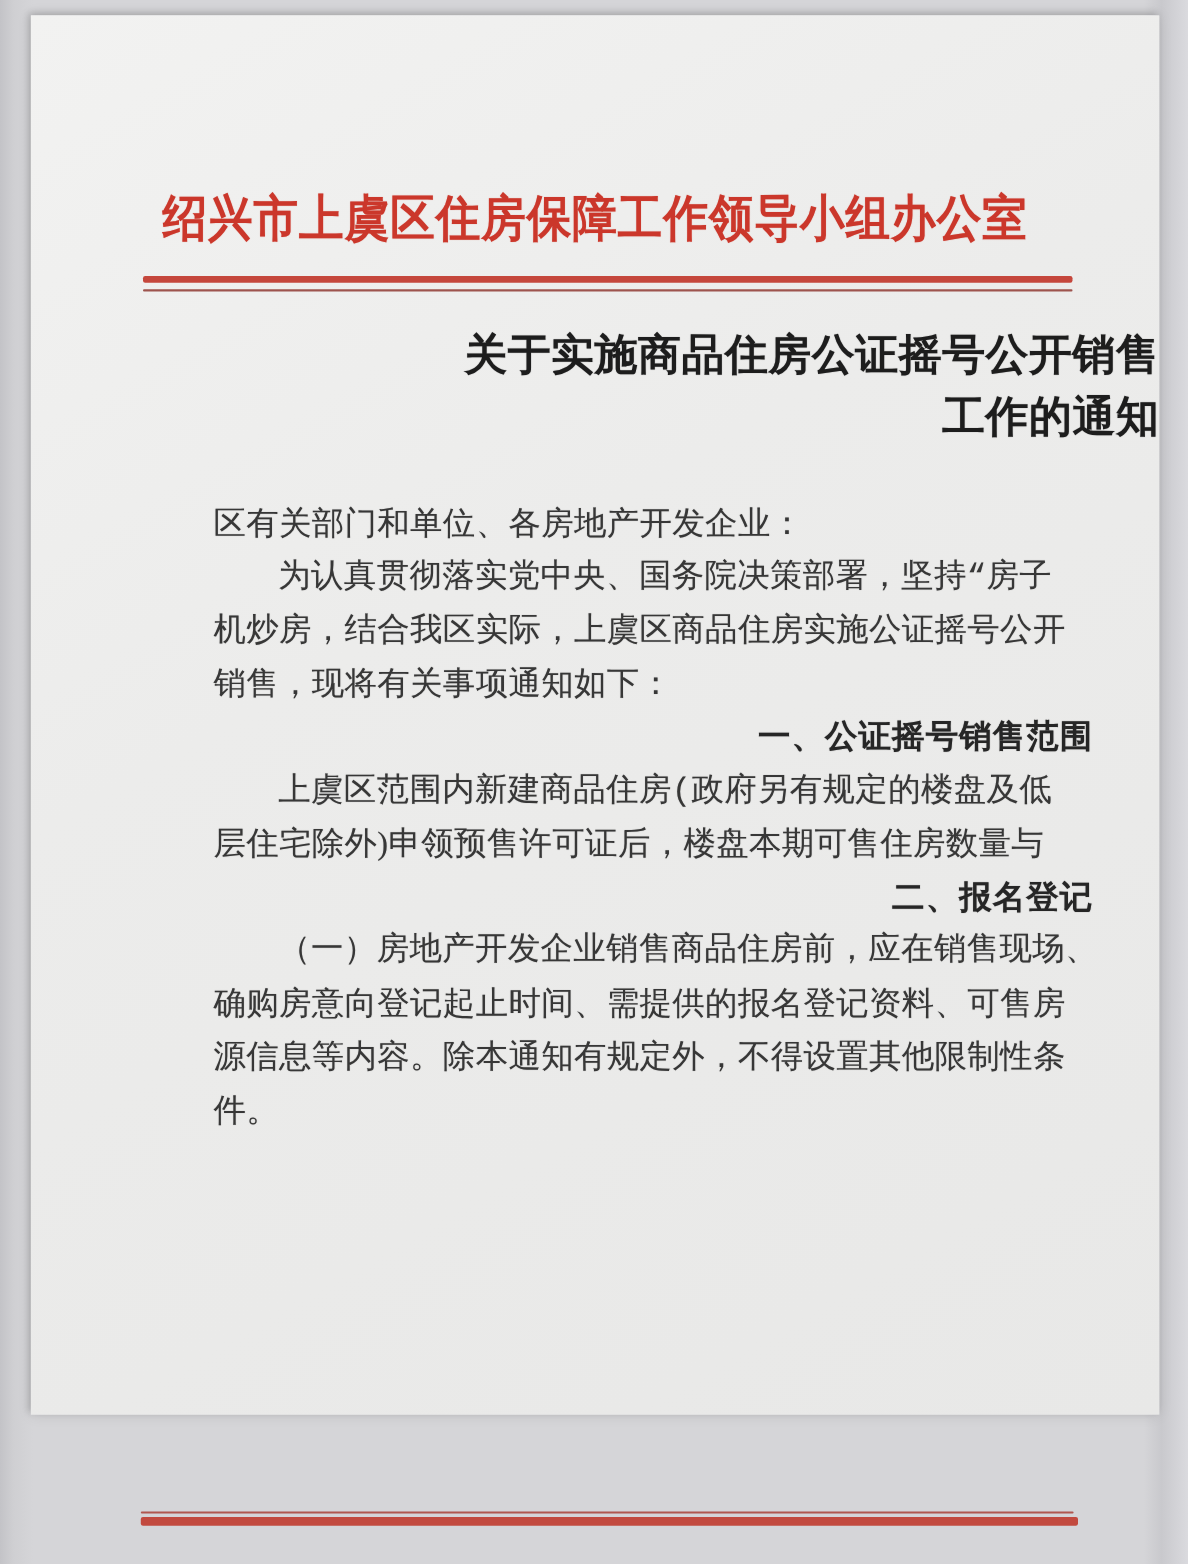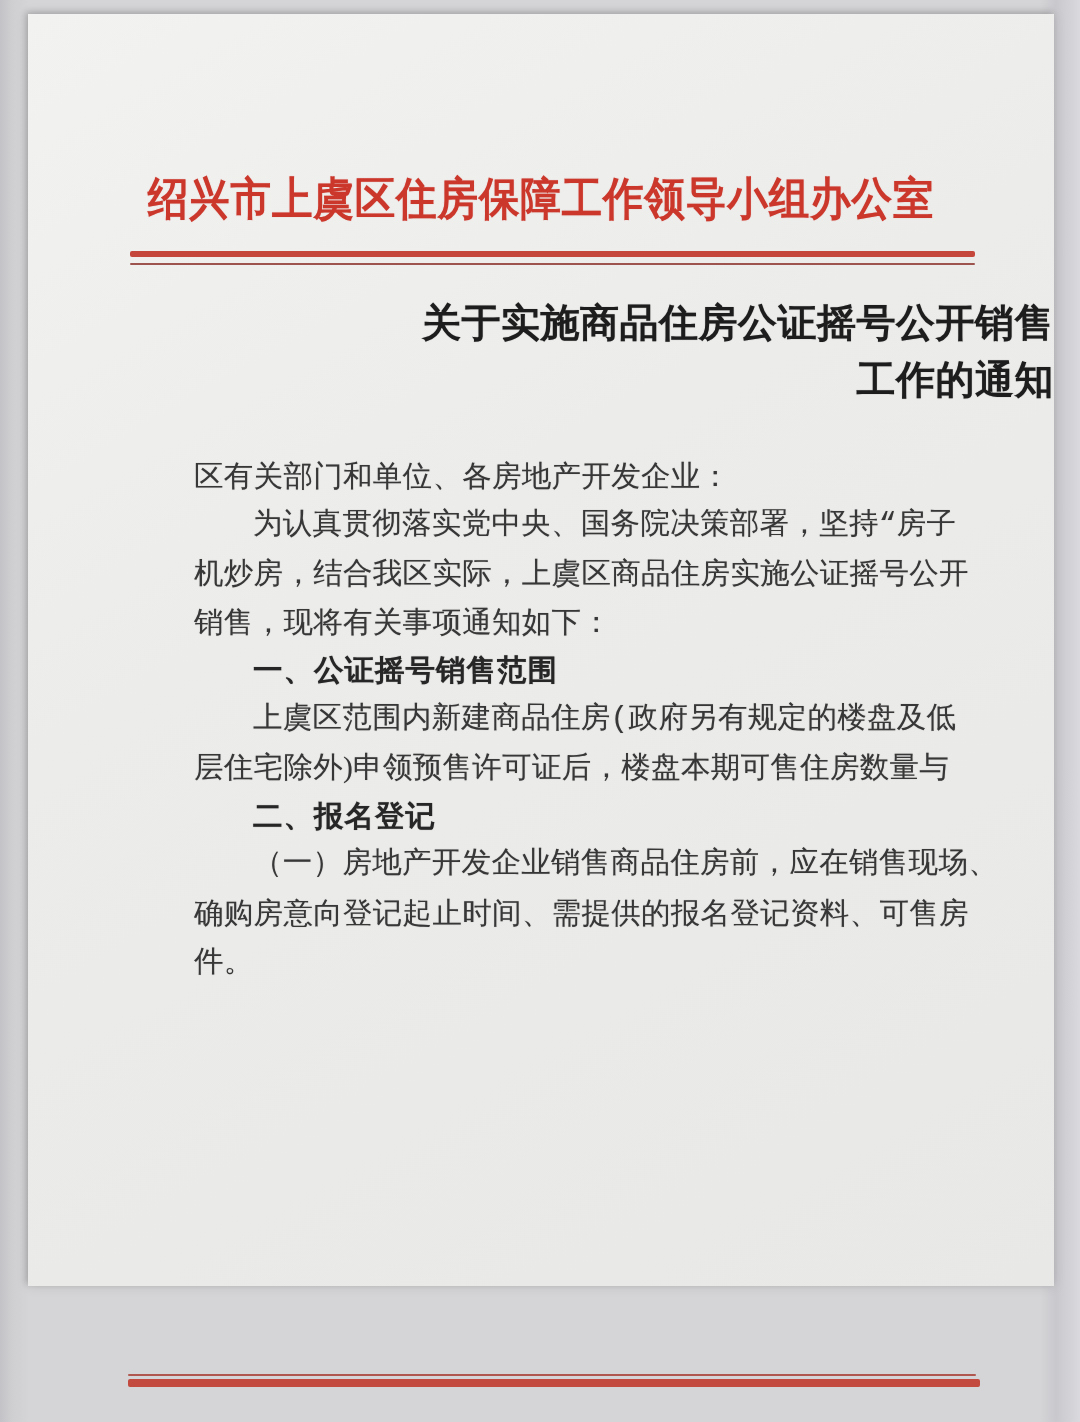--- a/index.html
+++ b/index.html
@@ -81,20 +81,21 @@
     margin-left: 19px;
   }
   .doc-body .line { height: 48.5px; }
   .doc-body .indent { padding-left: 59px; font-family: Liberation Mono, monospace; }
   .doc-body .heading {
     font-family: "Liberation Sans", "DejaVu Sans", sans-serif;
     font-weight: 700;
     color: #262626;
     letter-spacing: 1px;
     text-shadow: 0 0 1px rgba(20,20,20,0.45);
+    text-align: right;
   }
 </style>
 </head>
 <body>
 
 <div class="screen">
   <div class="paper">
 
     <div class="letterhead">绍兴市上虞区住房保障工作领导小组办公室</div>
 
@@ -110,20 +111,21 @@
       <div class="line">区有关部门和单位、各房地产开发企业：</div>
       <div class="line indent">为认真贯彻落实党中央、国务院决策部署，坚持“房子</div>
       <div class="line">机炒房，结合我区实际，上虞区商品住房实施公证摇号公开</div>
       <div class="line">销售，现将有关事项通知如下：</div>
       <div class="line indent heading">一、公证摇号销售范围</div>
       <div class="line indent">上虞区范围内新建商品住房(政府另有规定的楼盘及低</div>
       <div class="line">层住宅除外)申领预售许可证后，楼盘本期可售住房数量与</div>
       <div class="line indent heading">二、报名登记</div>
       <div class="line indent">（一）房地产开发企业销售商品住房前，应在销售现场、</div>
       <div class="line">确购房意向登记起止时间、需提供的报名登记资料、可售房</div>
+      <div class="line">源信息等内容。除本通知有规定外，不得设置其他限制性条</div>
       <div class="line">件。</div>
     </div>
 
     <div class="rule rule-foot-thin"></div>
     <div class="rule rule-foot-thick"></div>
 
   </div>
 </div>
 
 </body></html>

